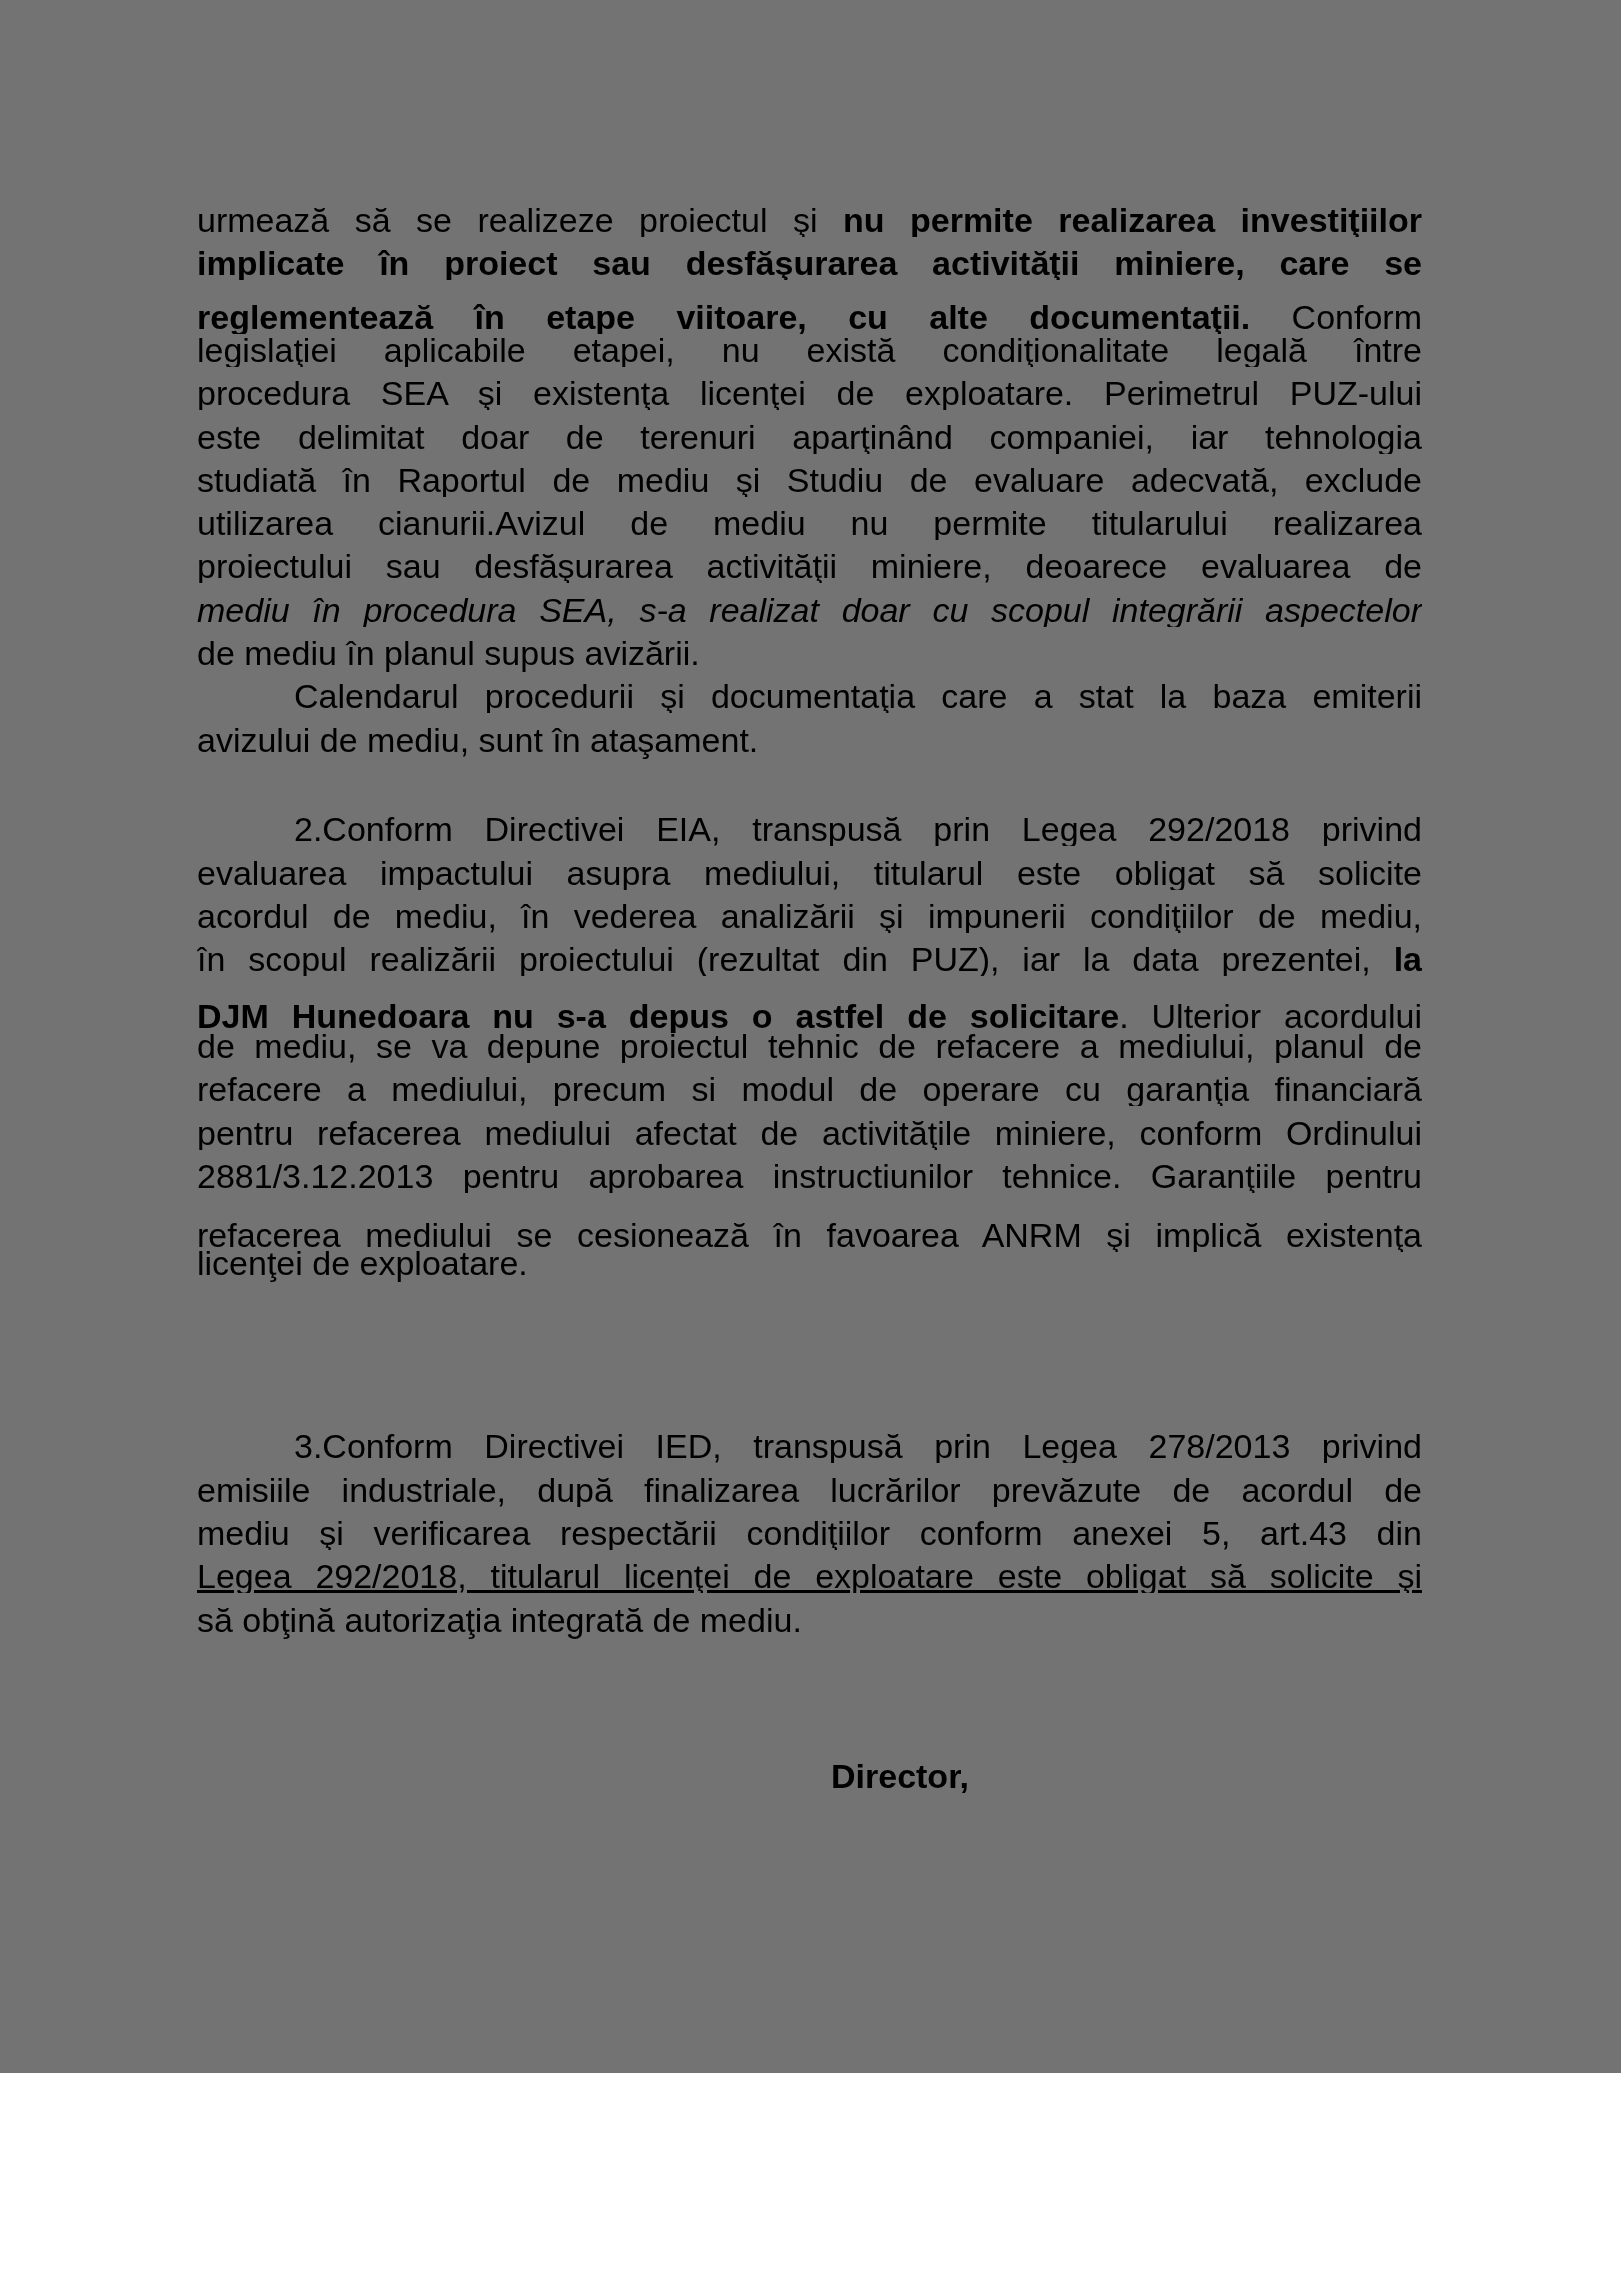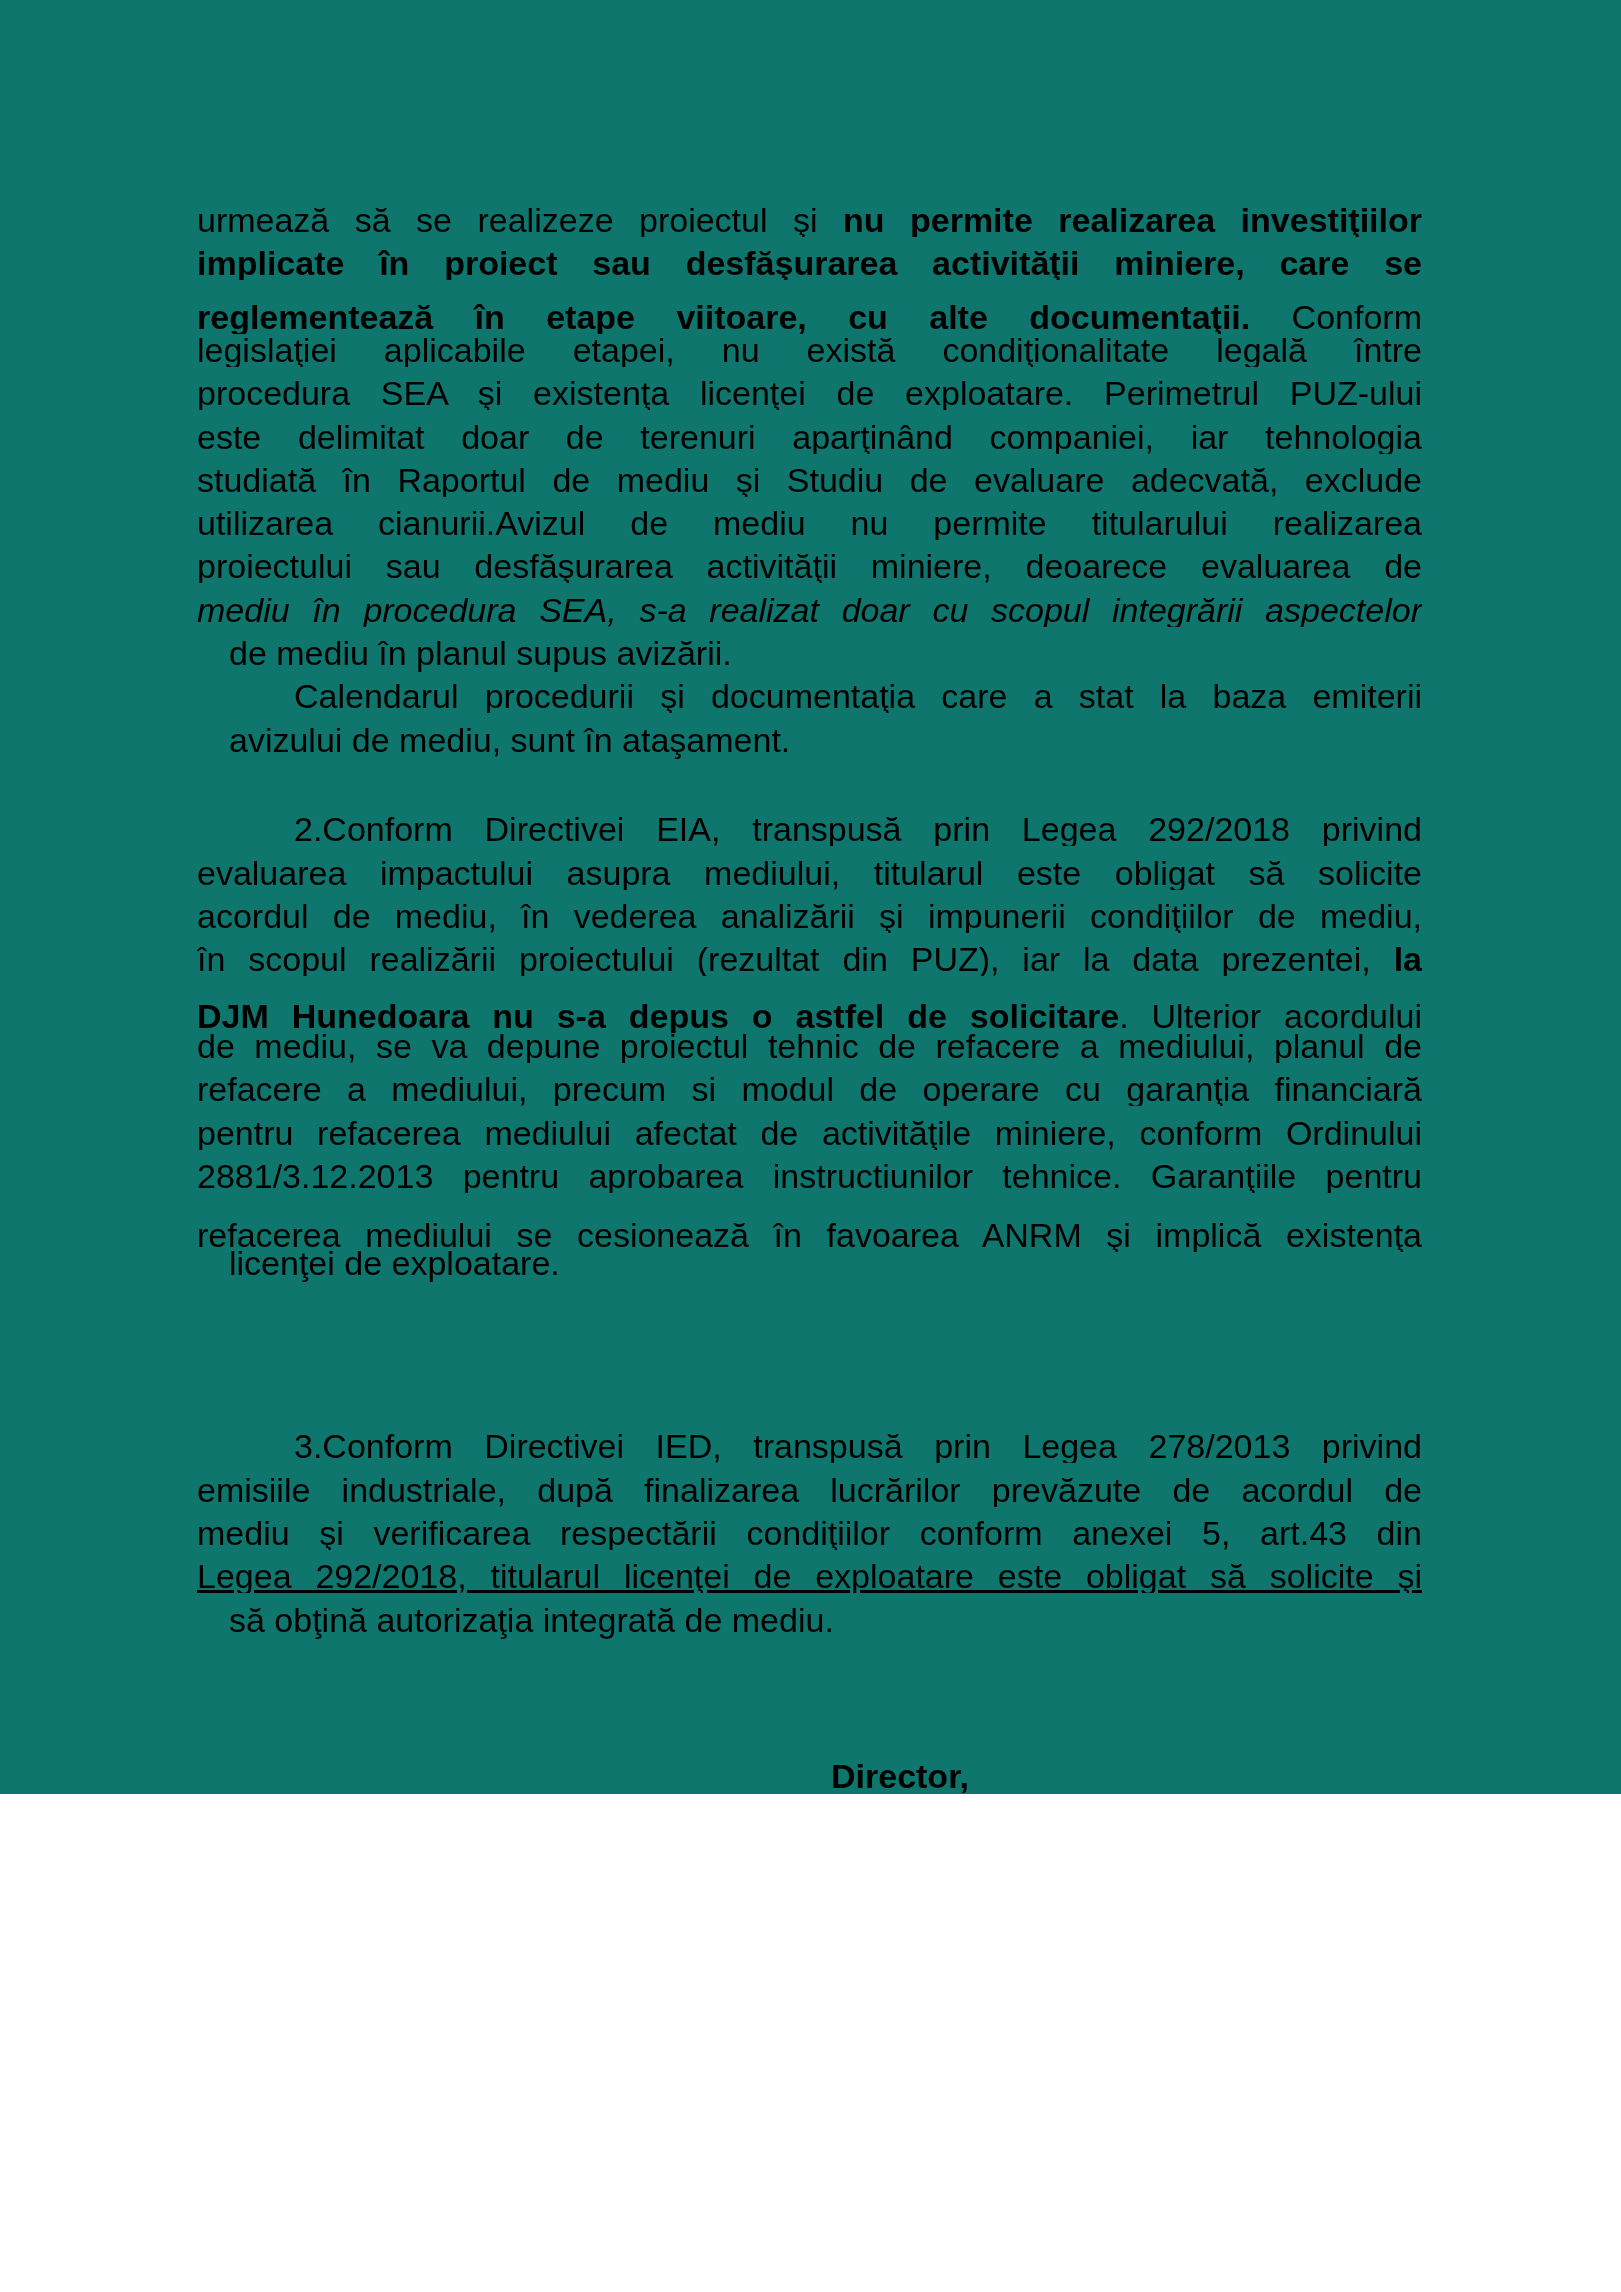--- a/index.html
+++ b/index.html
@@ -12,36 +12,36 @@
     height: 2293px;
     position: relative;
     overflow: hidden;
     font-family: "Liberation Sans", sans-serif;
     color: #000000;
   }
   .page {
     position: absolute;
     left: 0; top: 0;
     width: 1621px;
-    height: 1794px;
-    background: #0f766e;
+    height: 2073px;
+    background: #737373;
   }
   .line {
     position: absolute;
     left: 197px;
     width: 1225px;
     height: 34px;
     line-height: 34px;
     font-size: 34px;
     white-space: nowrap;
     text-align: justify;
     text-align-last: justify;
     overflow: visible;
   }
-  .line.last { text-align-last: left; margin-left: 32px; }
+  .line.last { text-align-last: left; }
   .line.indent { left: 294px; width: 1128px; }
   .b { font-weight: bold; }
   .sig {
     position: absolute;
     height: 36px;
     line-height: 36px;
     font-size: 34px;
     font-weight: bold;
     white-space: nowrap;
   }

